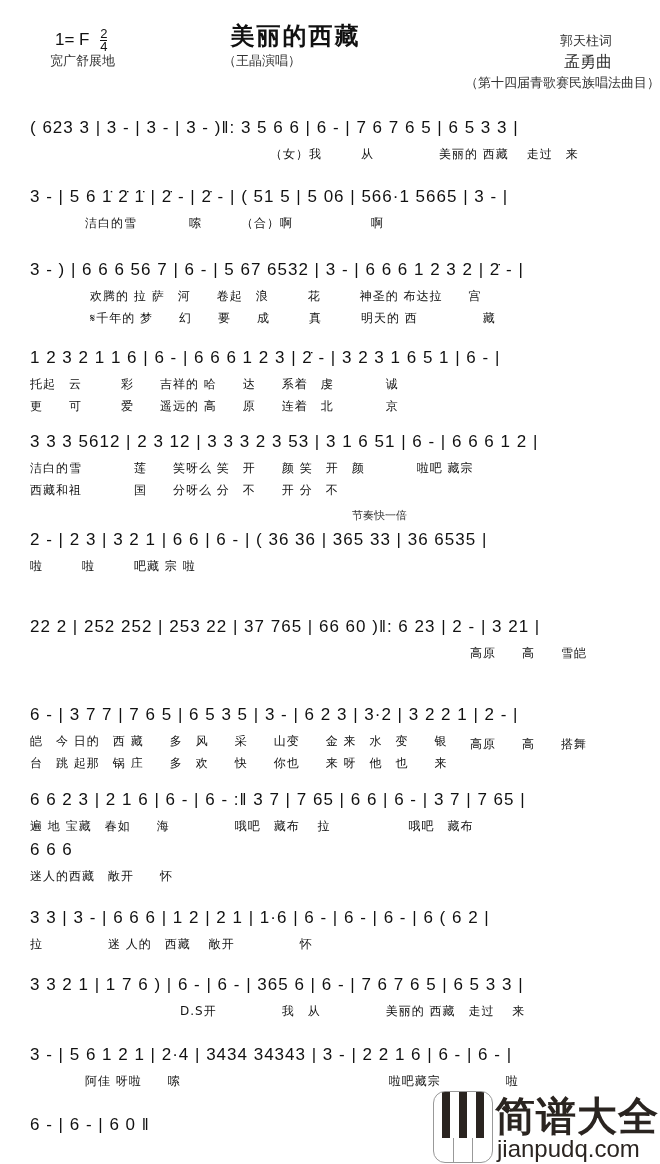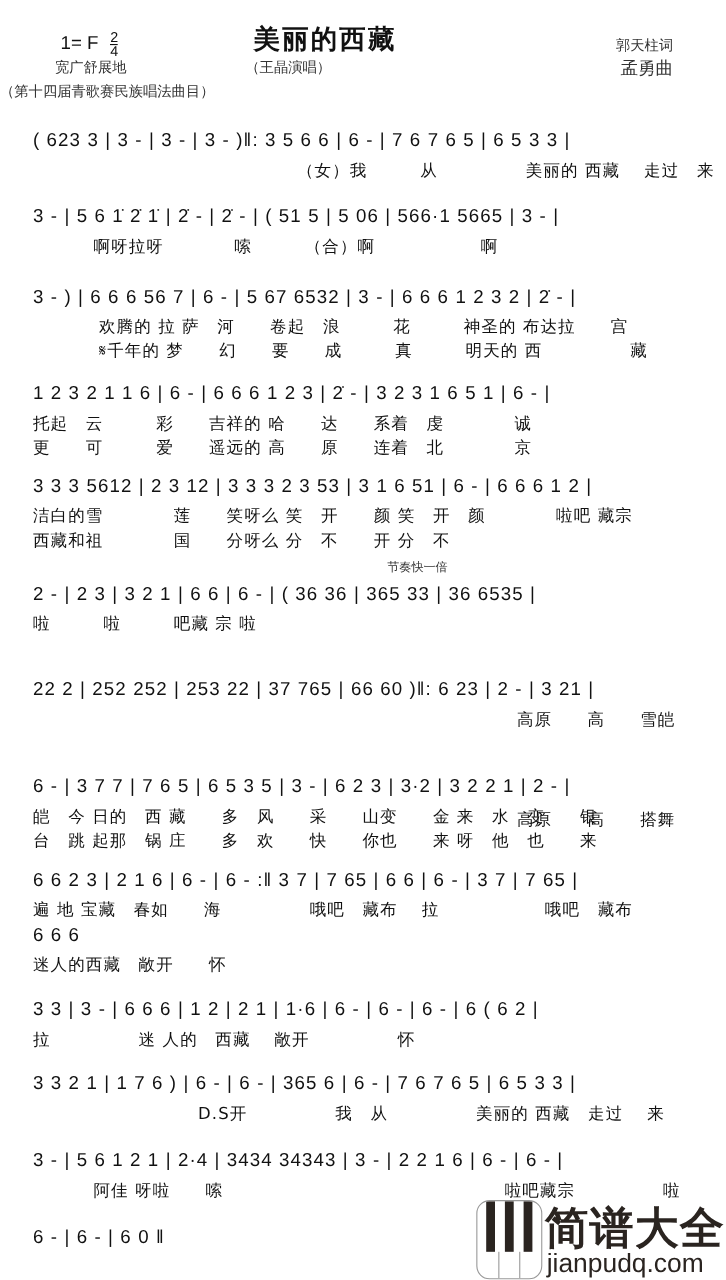--- a/index.html
+++ b/index.html
@@ -6,26 +6,26 @@
   body { width:660px; height:1164px; position:relative; overflow:hidden;
          font-family:"DejaVu Sans", sans-serif; color:#111; }
   .abs { position:absolute; white-space:nowrap; }
   .key { left:55px; top:28px; font-size:17px; font-family:"Liberation Sans", sans-serif; }
   .frac { display:inline-block; vertical-align:middle; text-align:center; font-size:13px; line-height:12px; margin-left:6px; }
   .frac span { display:block; }
   .frac .num { border-bottom:1px solid #111; }
   .tempo { left:50px; top:52px; font-size:13px; font-family:"DejaVu Serif", serif; color:#333; }
   .title { left:0; width:591px; top:20px; text-align:center; font-size:24px; font-weight:bold; letter-spacing:2px; }
   .singer { left:0; width:524px; top:52px; text-align:center; font-size:13px; font-family:Liberation Serif, serif; color:#333; }
-  .note-line { left:0; width:660px; top:74px; text-align:left; font-size:13px; font-family:Liberation Mono, monospace; color:#333; }
+  .note-line { left:0; width:660px; top:74px; text-align:right; font-size:13px; font-family:Liberation Mono, monospace; color:#333; }
   .lyricist { right:48px; top:32px; font-size:13px; font-family:"DejaVu Serif", serif; color:#333; }
   .composer { right:48px; top:52px; font-size:16px; font-family:"DejaVu Serif", serif; color:#333; }
 
   .staff { left:30px; width:610px; font-family:"Liberation Sans", sans-serif; font-size:17px; letter-spacing:1px; }
-  .lyr { font-size:15px; font-family:"DejaVu Sans", sans-serif; letter-spacing:1px; color:#111; }
+  .lyr { font-size:12px; font-family:"DejaVu Sans", sans-serif; letter-spacing:1px; color:#111; }
   .annot { font-size:11px; color:#333; font-family:"DejaVu Serif", serif; }
 
   .logo { left:433px; top:1091px; width:225px; height:72px; }
   .logo-keys { position:absolute; left:0; top:0; width:58px; height:70px; border:1px solid #999; border-radius:12px; overflow:hidden; background:#fff; }
   .logo-keys .k { position:absolute; top:0; width:8px; height:46px; background:#2a2420; }
   .logo-keys .l { position:absolute; top:46px; width:1px; height:24px; background:#999; }
   .logo-cn { position:absolute; left:62px; top:-2px; font-size:40px; font-weight:bold; color:#2a2420; letter-spacing:1px; }
   .logo-url { position:absolute; left:64px; top:44px; font-size:24px; color:#2a2420; font-family:"Liberation Sans", sans-serif; }
 </style>
 </head>
@@ -42,21 +42,21 @@
 <div class="abs title">美丽的西藏</div>
 <div class="abs singer">（王晶演唱）</div>
 <div class="abs note-line">（第十四届青歌赛民族唱法曲目）</div>
 <div class="abs lyricist">郭天柱词</div>
 <div class="abs composer">孟勇曲</div>
 
 <div id="score">
     <div class="abs staff" style="top: 118px;">( 623 3 | 3 - | 3 - | 3 - )‖: 3 5 6 6 | 6 - | 7 6 7 6 5 | 6 5 3 3 |</div>
     <div class="abs lyr" style="top: 146px; left: 270px;">（女）我　　　从　　　　　美丽的 西藏　 走过　来</div>
     <div class="abs staff" style="top: 187px;">3 - | 5 6 1̇ 2̇ 1̇ | 2̇ - | 2̇ - | ( 51 5 | 5 06 | 566·1 5665 | 3 - |</div>
-    <div class="abs lyr" style="top: 215px; left: 85px;">啊呀拉呀　　　　嗦　　　（合）啊　　　　　　啊</div>
+    <div class="abs lyr" style="top: 215px; left: 85px;">洁白的雪　　　　嗦　　　（合）啊　　　　　　啊</div>
     <div class="abs staff" style="top: 260px;">3 - ) | 6 6 6 56 7 | 6 - | 5 67 6532 | 3 - | 6 6 6 1 2 3 2 | 2̇ - |</div>
     <div class="abs lyr" style="top: 288px; left: 90px;">欢腾的 拉 萨　河　　卷起　浪　　　花　　　神圣的 布达拉　　宫</div>
     <div class="abs lyr" style="top: 310px; left: 90px;">𝄋千年的 梦　　幻　　要　　成　　　真　　　明天的 西　　　　　藏</div>
     <div class="abs staff" style="top: 348px;">1 2 3 2 1 1 6 | 6 - | 6 6 6 1 2 3 | 2̇ - | 3 2 3 1 6 5 1 | 6 - |</div>
     <div class="abs lyr" style="top: 376px; left: 30px;">托起　云　　　彩　　吉祥的 哈　　达　　系着　虔　　　　诚</div>
     <div class="abs lyr" style="top: 398px; left: 30px;">更　　可　　　爱　　遥远的 高　　原　　连着　北　　　　京</div>
     <div class="abs staff" style="top: 432px;">3 3 3 5612 | 2 3 12 | 3 3 3 2 3 53 | 3 1 6 51 | 6 - | 6 6 6 1 2 |</div>
     <div class="abs lyr" style="top: 460px; left: 30px;">洁白的雪　　　　莲　　笑呀么 笑　开　　颜 笑　开　颜　　　　啦吧 藏宗</div>
     <div class="abs lyr" style="top: 482px; left: 30px;">西藏和祖　　　　国　　分呀么 分　不　　开 分　不</div>
     <div class="abs staff" style="top: 530px;">2 - | 2 3 | 3 2 1 | 6 6 | 6 - | ( 36 36 | 365 33 | 36 6535 |</div>

